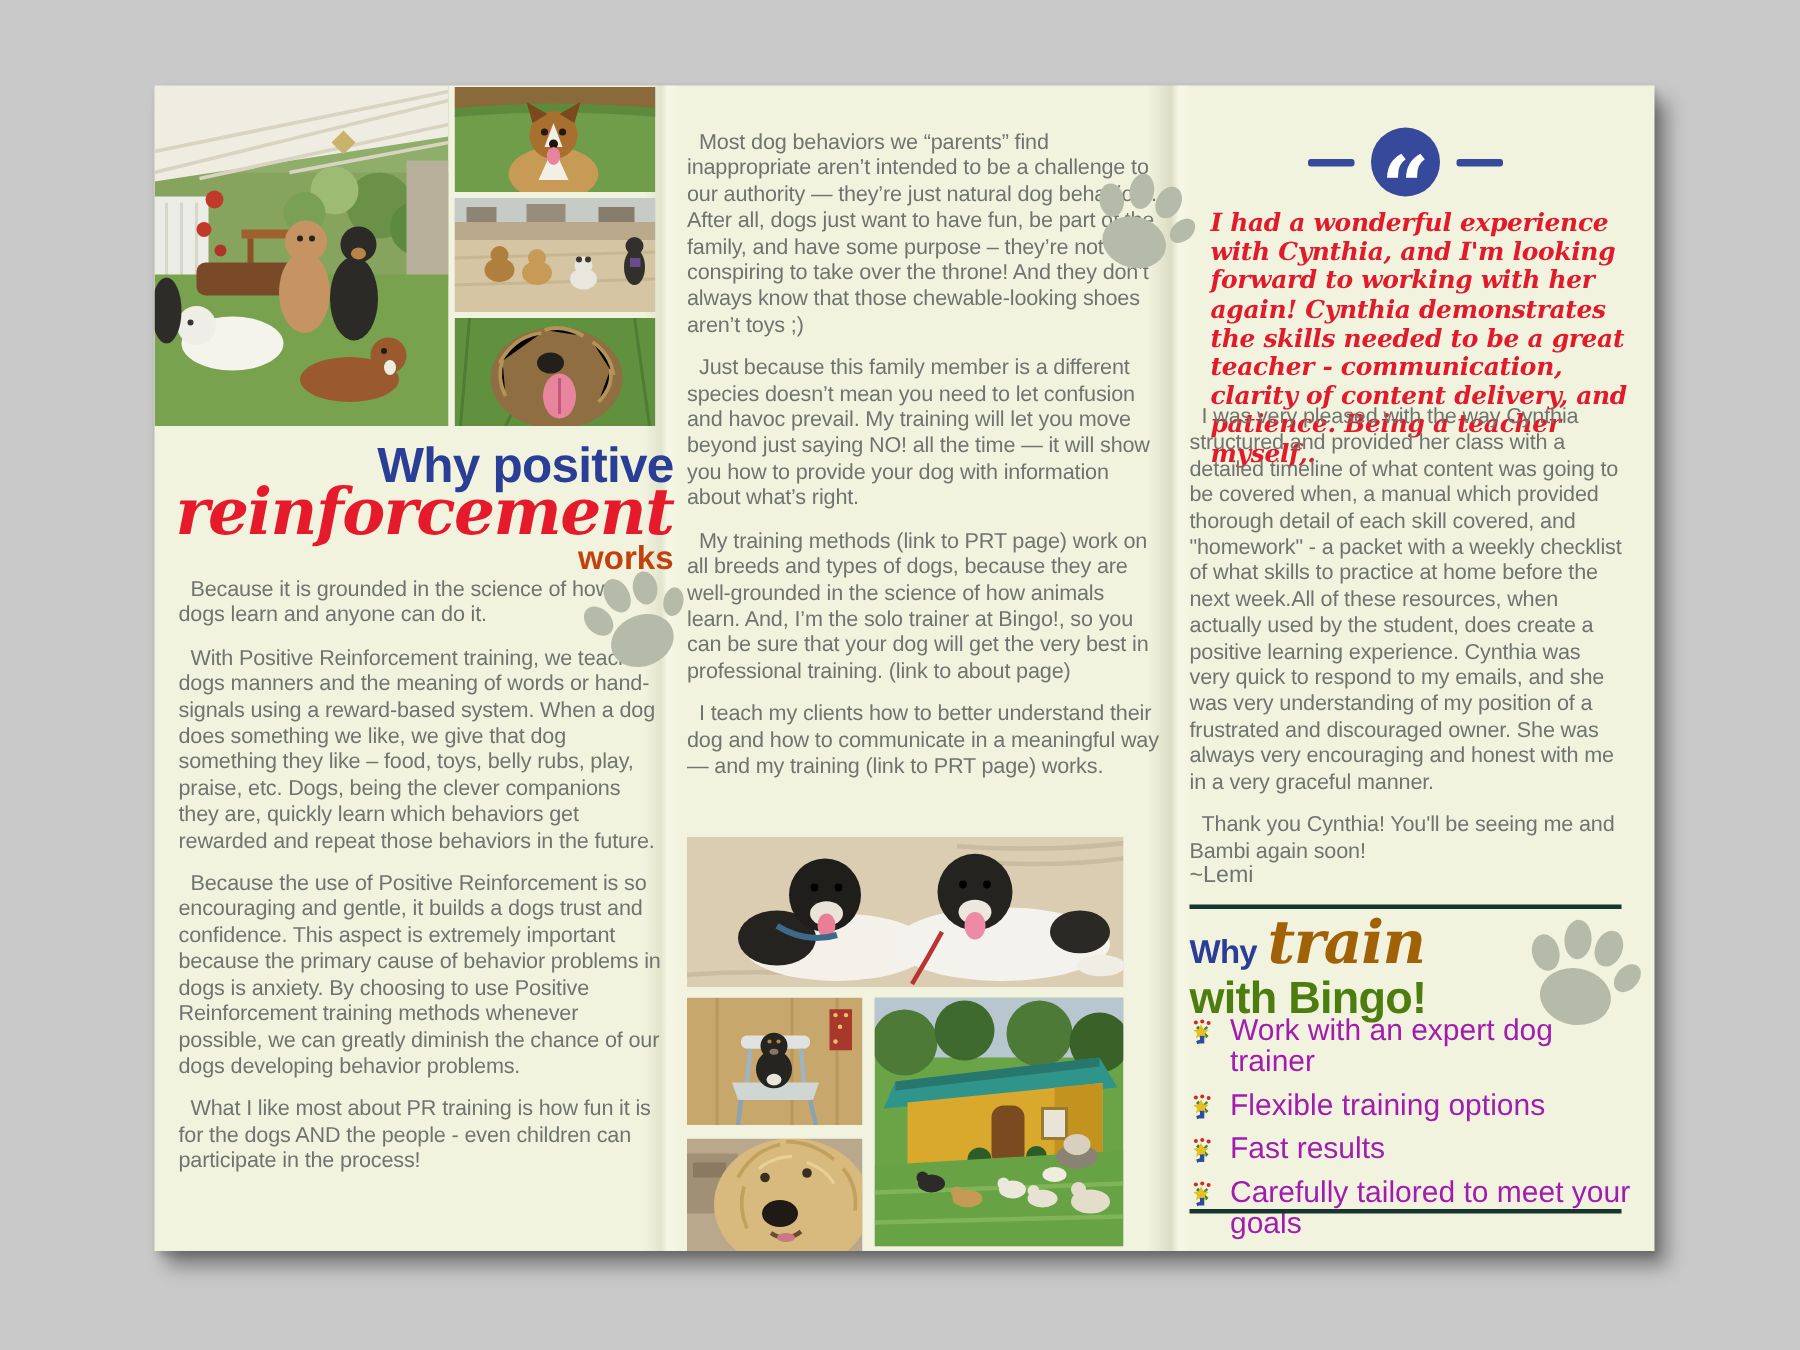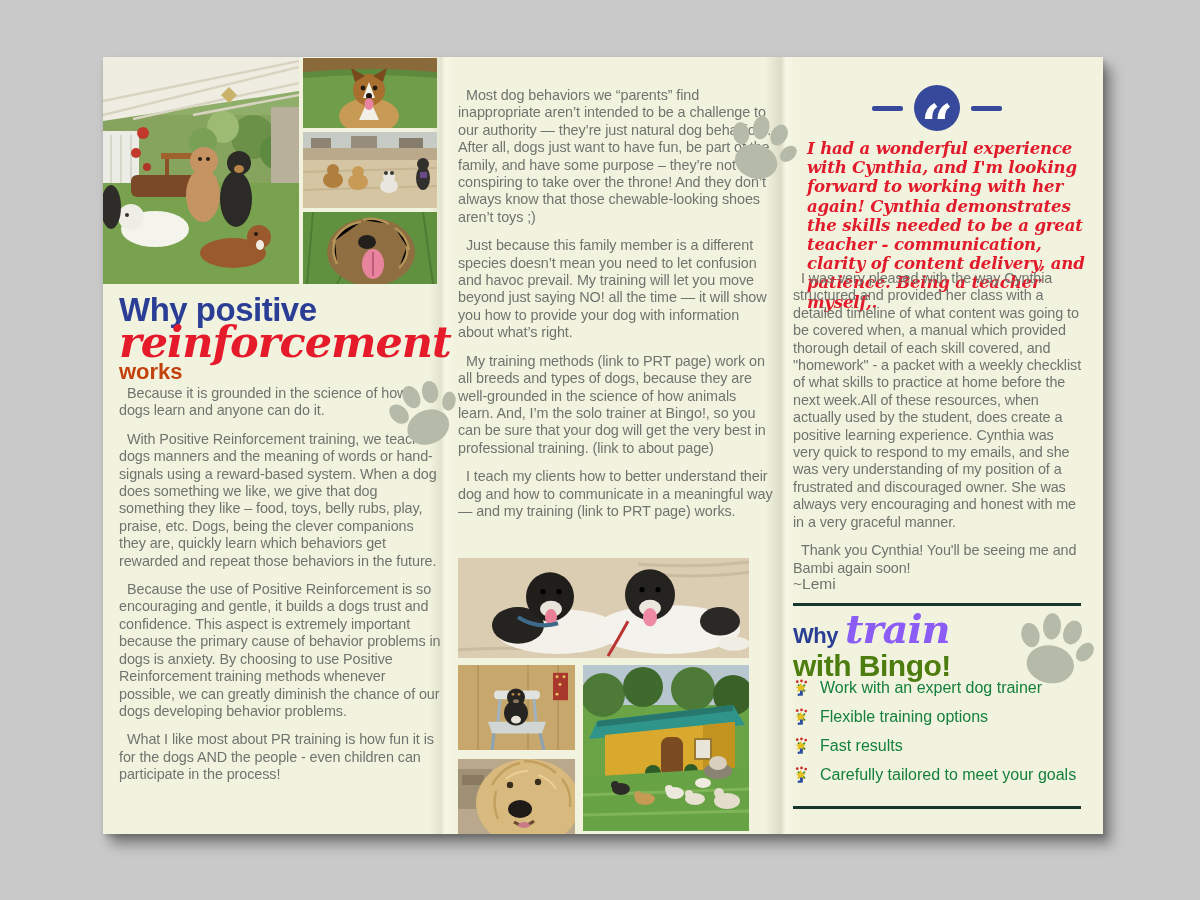--- a/index.html
+++ b/index.html
@@ -17,21 +17,21 @@
   .ph svg{display:block;width:100%;height:100%}
   .ph-porch{left:0;top:0;width:196px;height:227px}
   .ph-sheltie{left:200px;top:1px;width:134px;height:70px}
   .ph-beach{left:200px;top:75px;width:134px;height:76px}
   .ph-shaggy{left:200px;top:155px;width:134px;height:72px}
   .ph-newfies{left:355px;top:501px;width:291px;height:100px}
   .ph-chair{left:355px;top:608px;width:117px;height:85px}
   .ph-cottage{left:480px;top:608px;width:166px;height:166px}
   .ph-scruffy{left:355px;top:702px;width:117px;height:75px}
 
-  .headline{position:absolute;left:16px;top:236px;width:346px;text-align:left;line-height:1;margin:0}
+  .headline{position:absolute;left:0;top:236px;width:346px;text-align:right;line-height:1;margin:0}
   .h-blue{display:block;color:#2b3e96;font-weight:bold;font-size:33px;letter-spacing:-.5px}
   .h-red{display:block;font-family:"DejaVu Serif",serif;font-style:italic;font-weight:bold;
          color:#e51b2b;font-size:43px;margin-top:-5px;letter-spacing:-1px}
   .h-blue-sm{display:block;color:#c2410c;font-weight:bold;font-size:22px;margin-top:-3px}
 
   .body-col p{margin:0 0 11px;text-indent:8px;font-size:14.4px;line-height:17.4px;
               color:#70746f;letter-spacing:-.1px}
   .left-body{position:absolute;left:16px;top:328px;width:322px}
   .mid-body{position:absolute;left:355px;top:30px;width:315px}
   .right-body{position:absolute;left:690px;top:213px;width:289px}
@@ -49,25 +49,25 @@
                font-size:16.6px;line-height:19.2px;color:#e11b2b;letter-spacing:-.2px}
   .signature{position:absolute;left:690px;top:518px;width:288px;margin:0;text-align:left;
              font-size:15.5px;color:#70746f}
   .rule{position:absolute;left:690px;width:288px;height:3px;background:#16352c}
   .rule-top{top:546px}
   .rule-bottom{top:749px}
 
   .why-train{position:absolute;left:690px;top:553px;margin:0;line-height:.95}
   .wt-why{color:#2b3e96;font-weight:bold;font-size:22px;letter-spacing:-.5px}
   .wt-train{font-family:"DejaVu Serif",serif;font-style:italic;font-weight:bold;
-            color:#8b5cf6;font-size:40px;margin-left:7px;letter-spacing:-1px}
+            color:#a16207;font-size:40px;margin-left:7px;letter-spacing:-1px}
   .wt-line2{display:block;color:#4d7c0f;font-weight:bold;font-size:30px;margin-top:4px;letter-spacing:-.5px}
 
   .bullets{position:absolute;left:690px;top:620px;width:294px;margin:0;padding:0;list-style:none}
-  .bullets li{display:flex;gap:10px;margin-bottom:8px;font-size:16px;line-height:21px;color:#15803d}
+  .bullets li{display:flex;gap:10px;margin-bottom:8px;font-size:20px;line-height:21px;color:#a21caf}
   .bi{flex:0 0 17px;width:17px;height:18px;margin-top:2px}
 
   .paw{position:absolute;pointer-events:none}
   .paw svg{display:block;width:100%;height:100%;fill:#b6bba9}
   .paw-left{left:283px;top:320px;width:74px;height:74px;transform:rotate(-22deg)}
   .paw-mid{left:620px;top:51px;width:74px;height:80px;transform:rotate(16deg)}
   .paw-right{left:906px;top:551px;width:88px;height:82px;transform:rotate(10deg)}
 
   .defs{position:absolute;width:0;height:0;overflow:hidden}
 </style>

